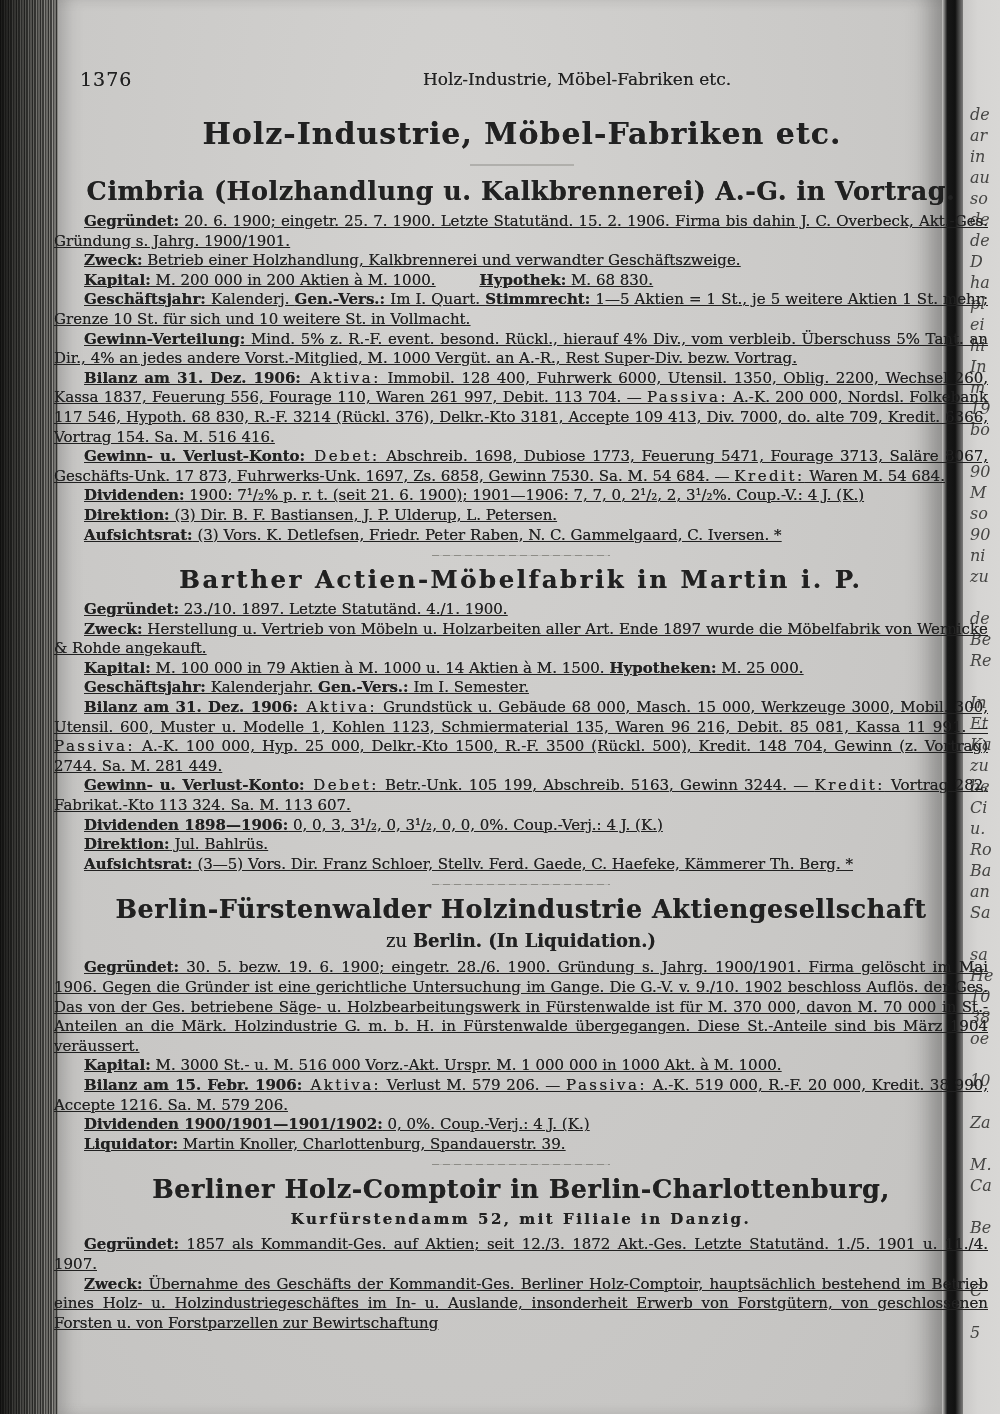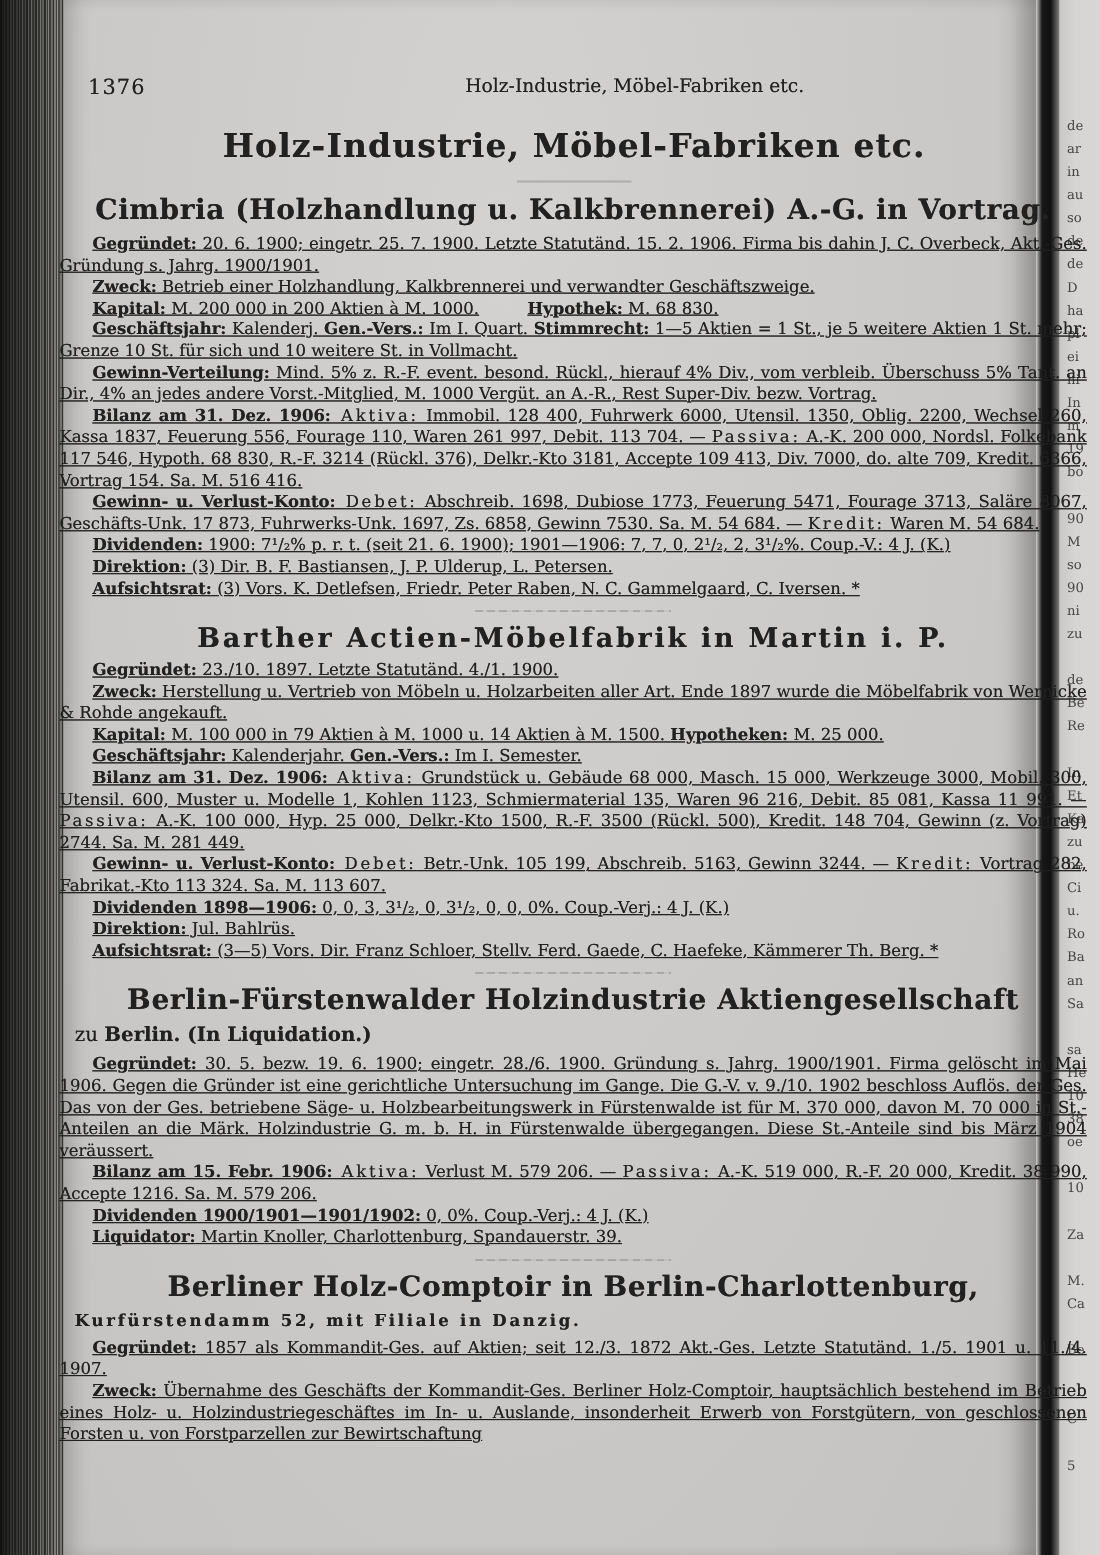--- a/index.html
+++ b/index.html
@@ -22,43 +22,43 @@
     background:radial-gradient(ellipse at 45% 16%, #d3d2d0 0%, #cbcac8 50%, #c3c2c0 100%);
     box-shadow:inset -26px 0 22px -14px rgba(30,30,28,.35), inset 16px 0 18px -10px rgba(60,60,58,.30);
   }
   
   .gutter{position:absolute;left:942px;top:0;bottom:0;width:24px;
     background:linear-gradient(90deg, rgba(24,24,23,0) 0, var(--edge) 22%, #111 55%, rgba(24,24,23,.2) 100%);
   }
   
   .facing{position:absolute;left:963px;top:0;bottom:0;right:0;
     background:linear-gradient(90deg,#c9c8c6 0,#d6d5d3 40%,#d8d7d5 100%);}
-  .frag-col{position:absolute;left:7px;top:104px;width:30px;font-size:12px;line-height:21px;
-    color:#454543;filter:blur(.35px);white-space:pre;}
+  .frag-col{position:absolute;left:7px;top:104px;width:30px;font-size:16px;line-height:21px;
+    color:#454543;filter:blur(.35px);white-space:pre;font-style:italic;}
   .frag-col div{height:21px;}
 
   .content{position:absolute;left:54px;right:10px;top:0;color:var(--ink);
     text-shadow:0 0 .5px rgba(25,25,25,.65);}
 
   
   .runhead{position:relative;height:26px;margin-top:68px;}
   .pagenum{position:absolute;left:26px;top:0;font-size:19px;letter-spacing:1px;}
   .runtitle{position:absolute;left:0;right:0;top:1px;text-align:center;font-size:17px;
     padding-left:110px;}
 
   
   .section-title{text-align:center;font-weight:bold;font-size:30px;letter-spacing:1px;
     margin:22px 0 0 0;}
   .title-rule{width:104px;height:2px;background:#a7a6a2;margin:13px auto 10px auto;opacity:.8;}
 
   
   .entries{padding:0 2px 0 0;}
   .entry-title{text-align:center;font-weight:bold;font-size:25.5px;margin:4px 0 6px 0;letter-spacing:.5px;}
   .entry:nth-of-type(2) .entry-title{letter-spacing:2.5px;font-size:24.5px;}
-  .entry-subtitle{font-size:18px;font-weight:normal;margin:0 0 7px 0;padding-left:14px;}
+  .entry-subtitle{text-align:center;font-size:18px;font-weight:normal;margin:0 0 7px 0;}
   .entry:nth-of-type(4) .entry-subtitle{font-size:15px;letter-spacing:2.5px;font-weight:bold;}
   .para{margin:0;font-size:15px;line-height:19.6px;text-align:justify;text-indent:30px;text-decoration:underline;}
   .seg-b{font-weight:bold;}
   .seg-sp{letter-spacing:2.5px;}
   .gap{display:inline-block;width:44px;}
   .entry-divider{width:178px;height:1px;margin:10px auto 9px auto;
     background:repeating-linear-gradient(90deg,#8d8c86 0 7px, rgba(141,140,134,.25) 7px 11px);}
 </style>
 </head>
 <body>
@@ -110,20 +110,21 @@
             <p class="para"><b class="seg-b">Direktion:</b> Jul. Bahlrüs.</p>
             <p class="para"><b class="seg-b">Aufsichtsrat:</b> (3—5) Vors. Dir. Franz Schloer, Stellv. Ferd. Gaede, C. Haefeke, Kämmerer Th. Berg.  *</p>
           </div>
   </section>
 <div class="entry-divider"></div>
   <section class="entry">
     <h2 class="entry-title">Berlin-Fürstenwalder Holzindustrie Aktiengesellschaft</h2>
     <h3 class="entry-subtitle">zu <b class="seg-b">Berlin.  (In Liquidation.)</b></h3>
     <div class="entry-body">
             <p class="para"><b class="seg-b">Gegründet:</b> 30. 5. bezw. 19. 6. 1900; eingetr. 28./6. 1900.  Gründung s. Jahrg. 1900/1901. Firma gelöscht im Mai 1906.  Gegen die Gründer ist eine gerichtliche Untersuchung im Gange.  Die G.-V. v. 9./10. 1902 beschloss Auflös. der Ges.  Das von der Ges. betriebene Säge- u. Holzbearbeitungswerk in Fürstenwalde ist für M. 370 000, davon M. 70 000 in St.-Anteilen an die Märk. Holzindustrie G. m. b. H. in Fürstenwalde übergegangen.  Diese St.-Anteile sind bis März 1904 veräussert.</p>
+            <p class="para"><b class="seg-b">Kapital:</b> M. 3000 St.- u. M. 516 000 Vorz.-Akt.  Urspr. M. 1 000 000 in 1000 Akt. à M. 1000.</p>
             <p class="para"><b class="seg-b">Bilanz am 15. Febr. 1906:</b><span class="seg-sp"> Aktiva:</span> Verlust M. 579 206. — <span class="seg-sp">Passiva:</span> A.-K. 519 000, R.-F. 20 000, Kredit. 38 990, Accepte 1216.  Sa. M. 579 206.</p>
             <p class="para"><b class="seg-b">Dividenden 1900/1901—1901/1902:</b> 0, 0%.  Coup.-Verj.: 4 J. (K.)</p>
             <p class="para"><b class="seg-b">Liquidator:</b> Martin Knoller, Charlottenburg, Spandauerstr. 39.</p>
           </div>
   </section>
 <div class="entry-divider"></div>
   <section class="entry">
     <h2 class="entry-title">Berliner Holz-Comptoir in Berlin-Charlottenburg,</h2>
     <h3 class="entry-subtitle">Kurfürstendamm 52, mit Filiale in Danzig.</h3>
     <div class="entry-body">

